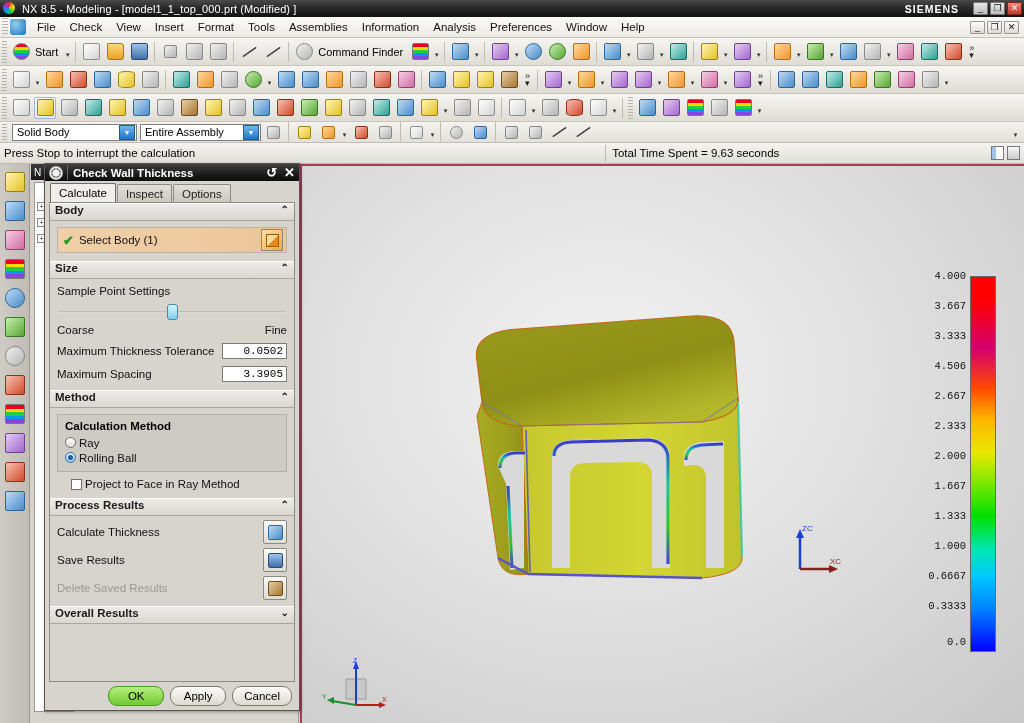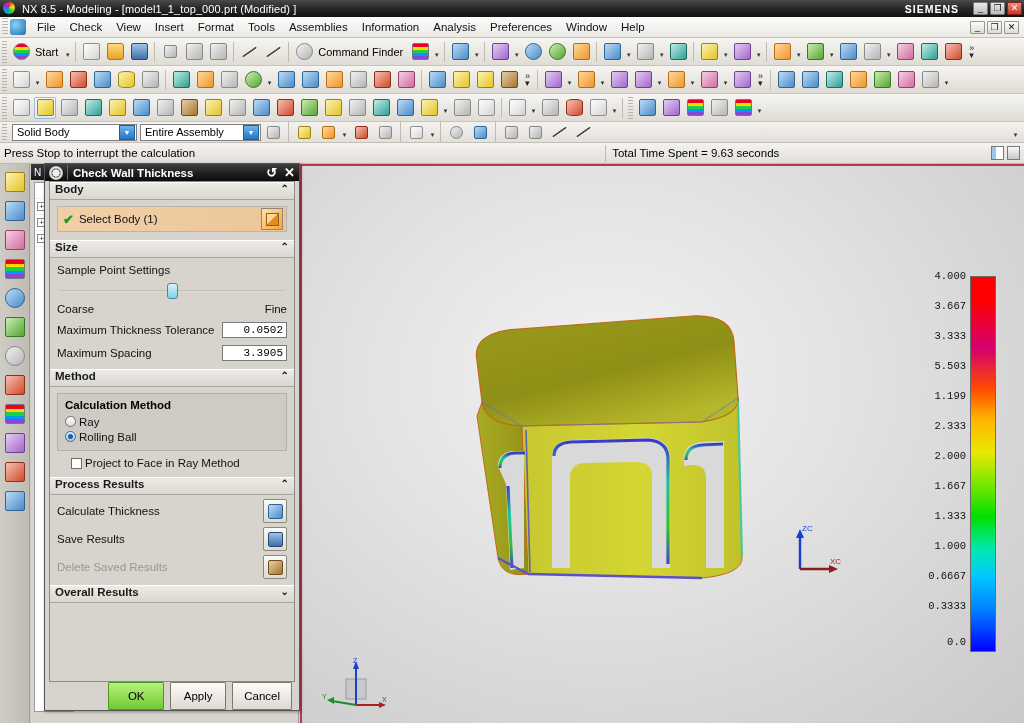--- a/index.html
+++ b/index.html
@@ -260,22 +260,22 @@
   .procrow.dis .lbl { color:#9a9790; }
   .pbtn { width:24px;height:24px; border:1px solid #8c8880; border-radius:2px;
           background:linear-gradient(to bottom,#fafaf8,#dedbd4);
           display:flex;align-items:center;justify-content:center; }
   .pbtn .ic { width:15px;height:15px; }
 
   .ovr-head { margin-top:2px; }
 
   .dlg-foot { height:28px; display:flex; align-items:center; justify-content:flex-end;
               padding-right:7px; background:#d7d4cd; }
-  .dbtn { height:28px; min-width:56px; padding:0 11px; margin-left:6px;
-          border:1px solid #7b7870; border-radius:1px; font-size:11.5px; color:#000;
+  .dbtn { height:20px; min-width:56px; padding:0 11px; margin-left:6px;
+          border:1px solid #7b7870; border-radius:9px; font-size:11.5px; color:#000;
           background:linear-gradient(to bottom,#fcfcfa,#ddd9d2);
           display:flex; align-items:center; justify-content:center; }
   .dbtn.ok { background:linear-gradient(to bottom,#b6f07d,#6fcb32); border-color:#4e9a22; }
 </style>
 </head>
 <body>
 
 <div id="app">
 
   <div class="titlebar">
@@ -837,22 +837,22 @@
       <polygon points="7,43 14,40 14,47" fill="#1f8b2f"></polygon>
       <text x="2" y="42" font-size="7" fill="#1f8b2f" font-family="Liberation Sans, sans-serif">Y</text>
     </svg>
 
     <div class="legend">
       <div class="swatch"></div>
       <div class="ticks">
         <div class="tick" style="top:2px">4.000</div>
         <div class="tick" style="top:32px">3.667</div>
         <div class="tick" style="top:62px">3.333</div>
-        <div class="tick" style="top:92px">5.503</div>
-        <div class="tick" style="top:122px">1.199</div>
+        <div class="tick" style="top:92px">4.506</div>
+        <div class="tick" style="top:122px">2.667</div>
         <div class="tick" style="top:152px">2.333</div>
         <div class="tick" style="top:182px">2.000</div>
         <div class="tick" style="top:212px">1.667</div>
         <div class="tick" style="top:242px">1.333</div>
         <div class="tick" style="top:272px">1.000</div>
         <div class="tick" style="top:302px">0.6667</div>
         <div class="tick" style="top:332px">0.3333</div>
         <div class="tick" style="top:368px">0.0</div>
       </div>
     </div>
@@ -863,20 +863,25 @@
     <div class="dlg-title">
       <div class="dlg-gear"></div>
       <div class="tsepv"></div>
       <span>Check Wall Thickness</span>
       <div class="tb-actions">
         <span>↺</span>
         <span>✕</span>
       </div>
     </div>
 
+    <div class="tabs">
+      <div class="tab sel">Calculate</div>
+      <div class="tab">Inspect</div>
+      <div class="tab">Options</div>
+    </div>
 
     <div class="dlg-body">
 
       <div class="grp-head">
         <span>Body</span>
         <span class="caret">⌃</span>
       </div>
       <div class="grp-body">
         <div class="selbody">
           <span class="chk-green">✔</span>

